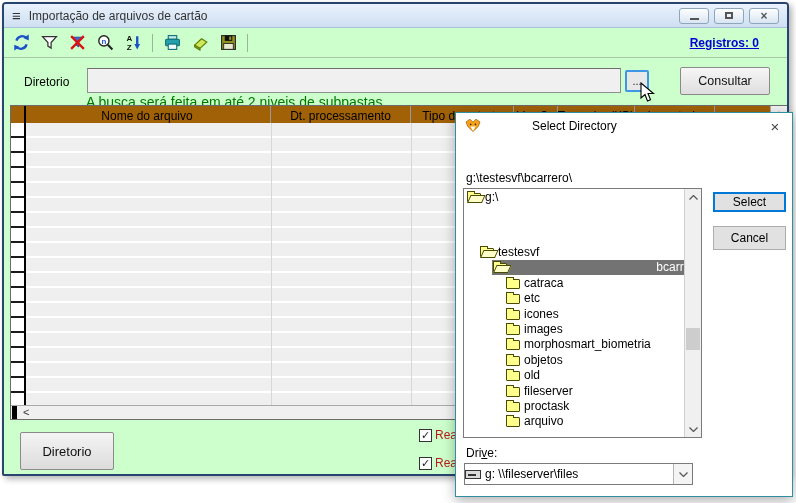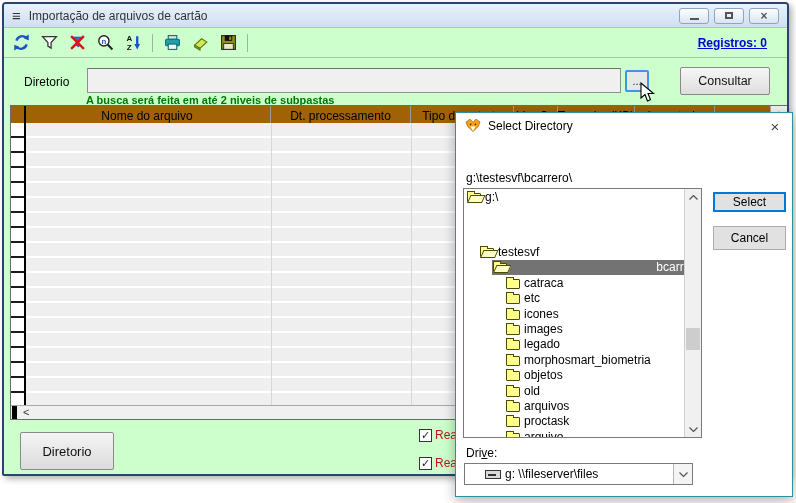--- a/index.html
+++ b/index.html
@@ -23,34 +23,34 @@
     justify-content:center; }
   .glyph-min { width:9px; height:2px; background:#555; margin-top:6px; }
   .glyph-max { width:8px; height:7px; border:2px solid #555; }
   .glyph-x { font-size:12px; font-weight:bold; color:#555; line-height:1; }
 
   .toolbar { position:absolute; left:0; top:24px; right:0; height:30px;
     background:#ccffcc; border-bottom:1px solid #a8c8a8;
     display:flex; align-items:center; padding:0 8px; gap:10px; }
   .tb-icon { width:18px; height:18px; display:flex; align-items:center; justify-content:center; }
   .tb-sep { width:1px; height:18px; background:#9ab59a; }
-  .registros { margin-left:auto; margin-right:12px; font-size:12px; font-weight:bold;
+  .registros { margin-left:auto; margin-right:20px; font-size:12px; font-weight:bold;
     color:#0000d4; text-decoration:underline; cursor:pointer; }
 
   
   .dir-label { position:absolute; left:20px; top:71px; font-size:12px; color:#000; }
   .dir-input { position:absolute; left:83px; top:64px; width:534px; height:25px;
     background:#f0f0f0; border:1px solid #8f8f8f; border-top-color:#6f6f6f; }
   .browse-btn { position:absolute; left:621px; top:66px; width:24px; height:22px;
     background:#e8e8e8; border:2px solid #3f96e4; font-size:11px; color:#222;
     border-radius:2px; }
   .consultar-btn { position:absolute; left:676px; top:63px; width:90px; height:28px;
     background:linear-gradient(#f6f6f6,#dedede); border:1px solid #8a8a8a;
     border-radius:2px; font-size:12.5px; color:#111; font-family:"Liberation Sans",sans-serif; }
-  .dir-note { position:absolute; left:82px; top:90px; font-size:11px; color:#007800;font-weight:bold; }
+  .dir-note { position:absolute; left:82px; top:90px; font-size:14px; color:#007800; }
 
   
   .grid { position:absolute; left:6px; top:101px; width:778px; height:315px;
     background:#fff; border:1px solid #6b6b6b; }
   .grid-header { position:absolute; left:0; top:0; height:21px; width:759px;
     background:#a16207; border-bottom:1px solid #444; display:flex; }
   .gh { height:100%; font-size:12px; color:#000; display:flex; align-items:center;
     justify-content:center; border-right:1px solid #9a9a9a; overflow:hidden; white-space:nowrap; }
   .gh0{ width:13px; border-right:none; }
   .gh1{ width:247px; } .gh2{ width:140px; } .gh3{ width:103px; }
@@ -81,21 +81,21 @@
   .cb1 { left:415px; top:424px; } .cb2 { left:415px; top:452px; }
   .cb-box { width:13px; height:13px; background:#fff; border:1px solid #333;
     display:flex; align-items:center; justify-content:center; font-size:11px;
     color:#222; line-height:1; }
   .cb-label { font-size:12px; color:#b91c1c; }
 
   
   .dialog { position:absolute; left:455px; top:112px; width:338px; height:385px;
     background:#fff; border:1px solid #2f8fa0; box-shadow:0 4px 12px rgba(0,0,0,.3); }
   .dlg-title { position:absolute; left:0; top:0; right:0; height:26px; background:#fff;
-    display:flex; align-items:center; padding-left:9px; }
+    display:flex; align-items:center; padding-left:9px;gap:44px; }
   .dlg-title-text { font-size:12px; color:#000; margin-left:7px; }
   .dlg-close { margin-left:auto; width:34px; height:26px; display:flex; align-items:center;
     justify-content:center; font-size:15px; color:#444; }
   .dlg-path { position:absolute; left:10px; top:58px; font-size:12px; color:#000; }
   .dir-list { position:absolute; left:7px; top:75px; width:239px; height:250px;
     background:#fff; border:1px solid #7a7a7a; overflow:hidden; }
   .li { height:15.4px; display:flex; align-items:center; font-size:12px; color:#000; }
   .li .row { display:flex; align-items:center; flex:1; height:100%; padding-left:1px; }
   .li.sel .row { background:#737373; color:#fff;justify-content:space-between; }
   .ind0{padding-left:2px;} .ind1{padding-left:15px;margin-top:40px;} .ind2{padding-left:28px;} .ind3{padding-left:41px;}
@@ -113,21 +113,21 @@
   .ls-up{top:0;} .ls-down{bottom:0;}
   .ls-thumb { position:absolute; left:1px; top:139px; width:14px; height:22px; background:#cdcdcd; }
   .dlg-select { position:absolute; left:257px; top:79px; width:73px; height:20px;
     background:#e1e1e1; border:2px solid #0078d7; font-size:12px; color:#000; }
   .dlg-cancel { position:absolute; left:257px; top:113px; width:73px; height:24px;
     background:#e1e1e1; border:1px solid #adadad; font-size:12px; color:#000; }
   .drive-label { position:absolute; left:10px; top:333px; font-size:12px; color:#000; }
   .drive-label .mn { text-decoration:underline; }
   .drive-combo { position:absolute; left:8px; top:350px; width:229px; height:22px;
     background:#fff; border:1px solid #7a7a7a; display:flex; align-items:center;
-    padding-left:20px; }
+    padding-left:0; }
   .drive-text { font-size:12px; color:#000; margin-left:4px; white-space:nowrap; }
   .combo-btn { margin-left:auto; width:19px; height:100%; background:#f4f4f4;
     border-left:1px solid #b5b5b5; display:flex; align-items:center; justify-content:center; }
   .net-drive { width:16px; height:9px; background:#d9d9d9; border:1px solid #333;
     position:relative; flex:none; }
   .net-drive::before { content:""; position:absolute; left:2px; top:3px; width:8px;
     height:2px; background:#333; }
 
   .cursor-svg { position:absolute; left:640px; top:82px; z-index:50; }
 </style>
@@ -318,45 +318,39 @@
         </div>
       <div class="li ind3">
           <span class="row">
             <span class="fld"></span>
             <span>images</span>
           </span>
         </div>
       <div class="li ind3">
           <span class="row">
             <span class="fld"></span>
-            <span>legado</span>
-          </span>
-        </div>
-      <div class="li ind3">
-          <span class="row">
-            <span class="fld"></span>
             <span>morphosmart_biometria</span>
           </span>
         </div>
       <div class="li ind3">
           <span class="row">
             <span class="fld"></span>
             <span>objetos</span>
           </span>
         </div>
       <div class="li ind3">
           <span class="row">
             <span class="fld"></span>
             <span>old</span>
           </span>
         </div>
       <div class="li ind3">
           <span class="row">
             <span class="fld"></span>
-            <span>arquivos</span>
+            <span>fileserver</span>
           </span>
         </div>
       <div class="li ind3">
           <span class="row">
             <span class="fld"></span>
             <span>proctask</span>
           </span>
         </div>
       <div class="li ind3">
           <span class="row">

